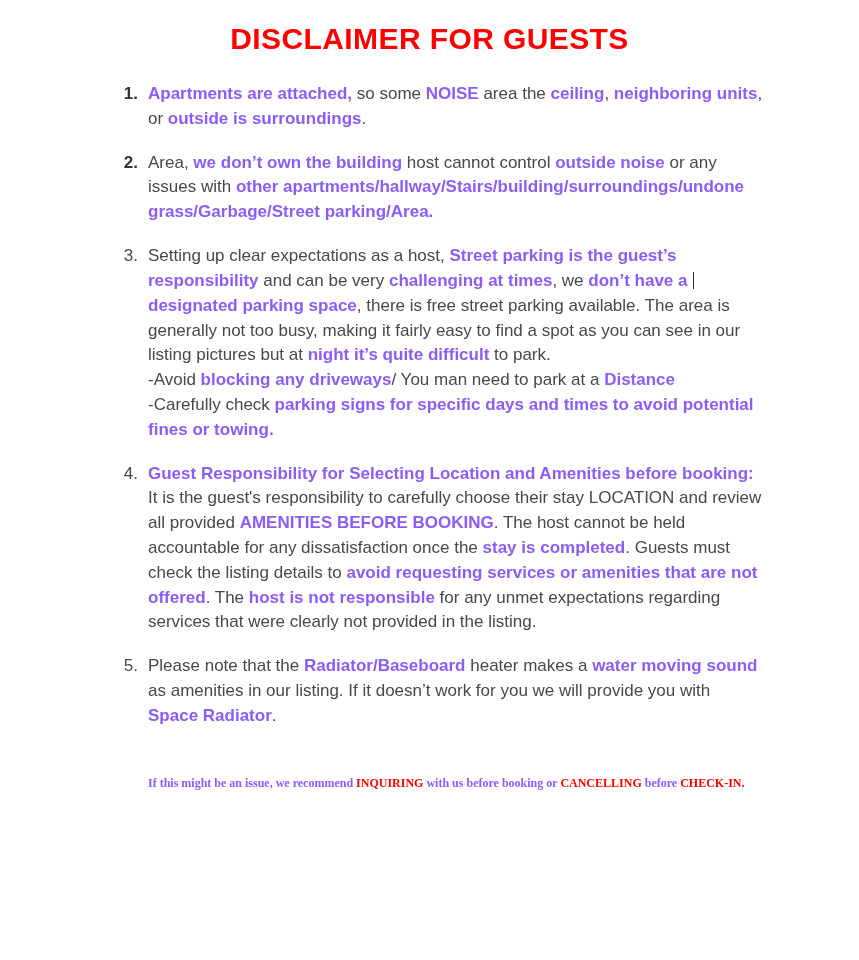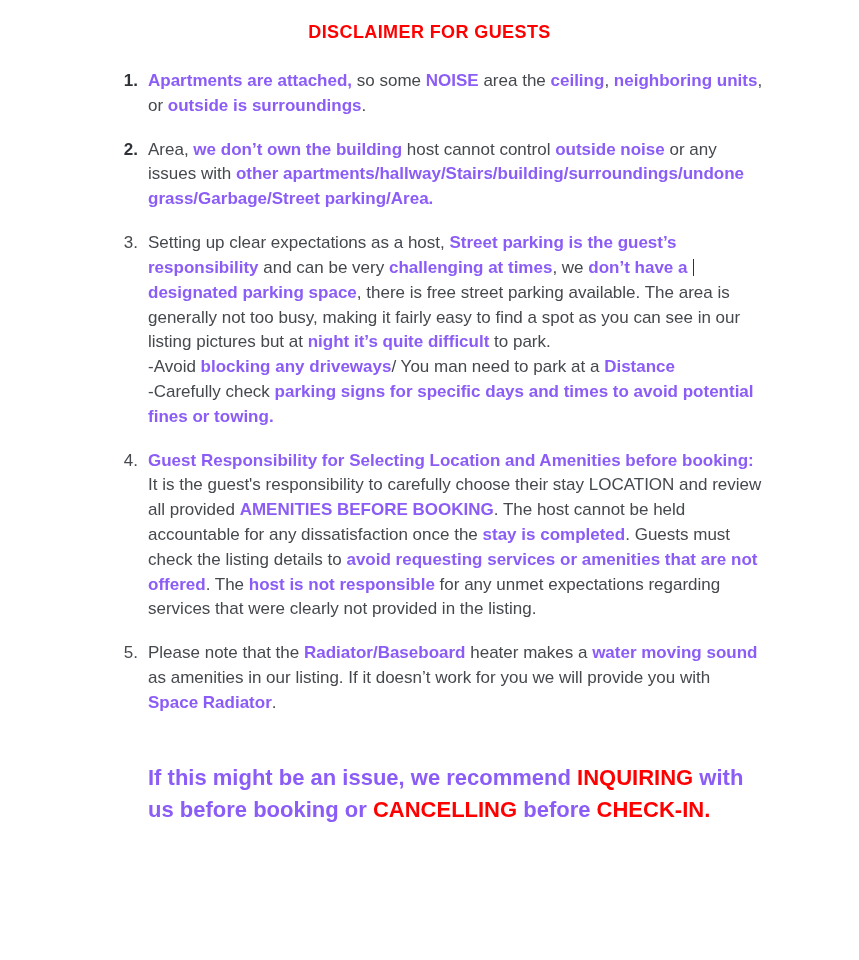--- a/index.html
+++ b/index.html
@@ -19,21 +19,21 @@
     width: 859px;
     height: 960px;
     background: #ffffff;
     box-sizing: border-box;
     padding: 0;
   }
   .doc-title {
     text-align: center;
     color: #ff0000;
     font-weight: bold;
-    font-size: 18px;
+    font-size: 30px;
     letter-spacing: 0.4px;
     margin: 22px 0 0 0;
     font-family: "Liberation Sans", sans-serif;
   }
   .content {
     margin: 26px 95px 0 108px;
   }
   ol.items {
     margin: 0;
     padding: 0;
@@ -71,24 +71,25 @@
   .caret {
     display: inline-block;
     width: 1px;
     height: 17px;
     background: #2f3338;
     vertical-align: -3px;
     margin-left: 1px;
   }
   .footer-note {
     margin: 46px 95px 12px 148px;
-    font-size: 22px;
+    font-size: 12px;
     line-height: 1.46;
     font-weight: bold;
     color: #2f3338;
+    font-family: Liberation Serif, serif;
   }
   .side-bar-left, .side-bar-right {
     position: absolute;
     top: 0;
     width: 4px;
     height: 960px;
     background: #ffffff;
   }
   .side-bar-left { left: 0; }
   .side-bar-right { right: 0; }

